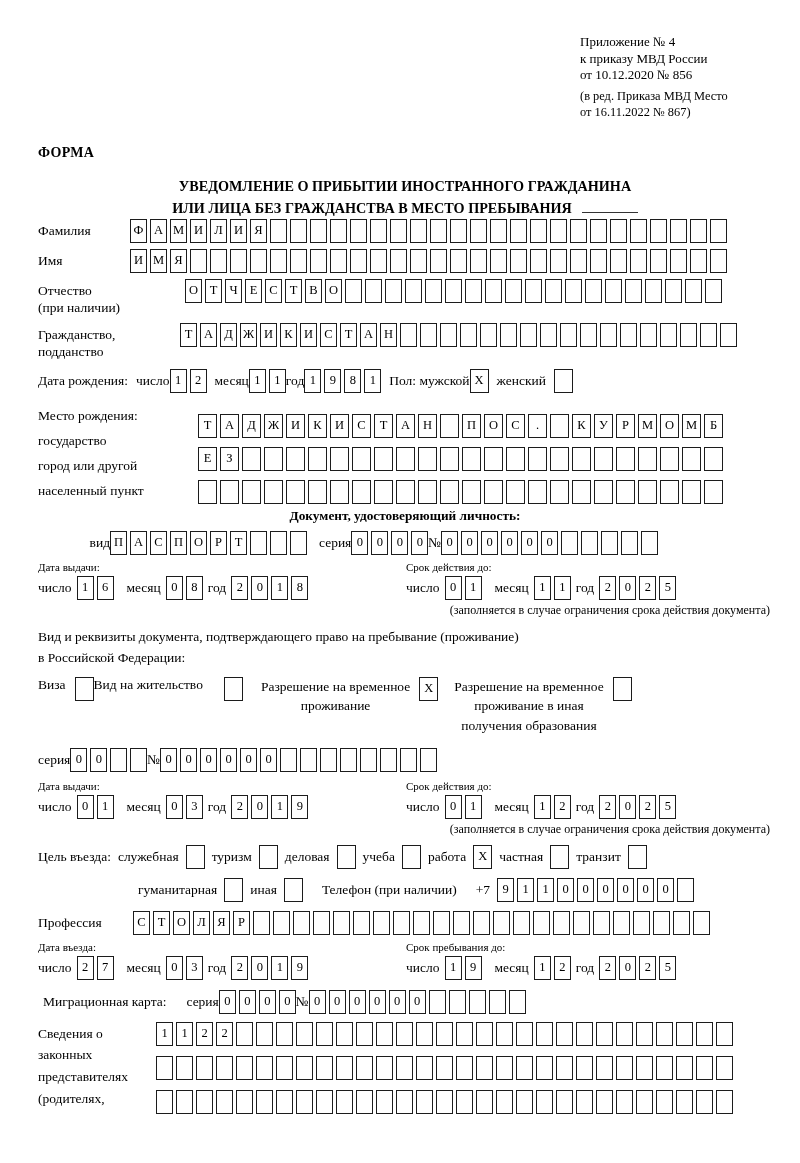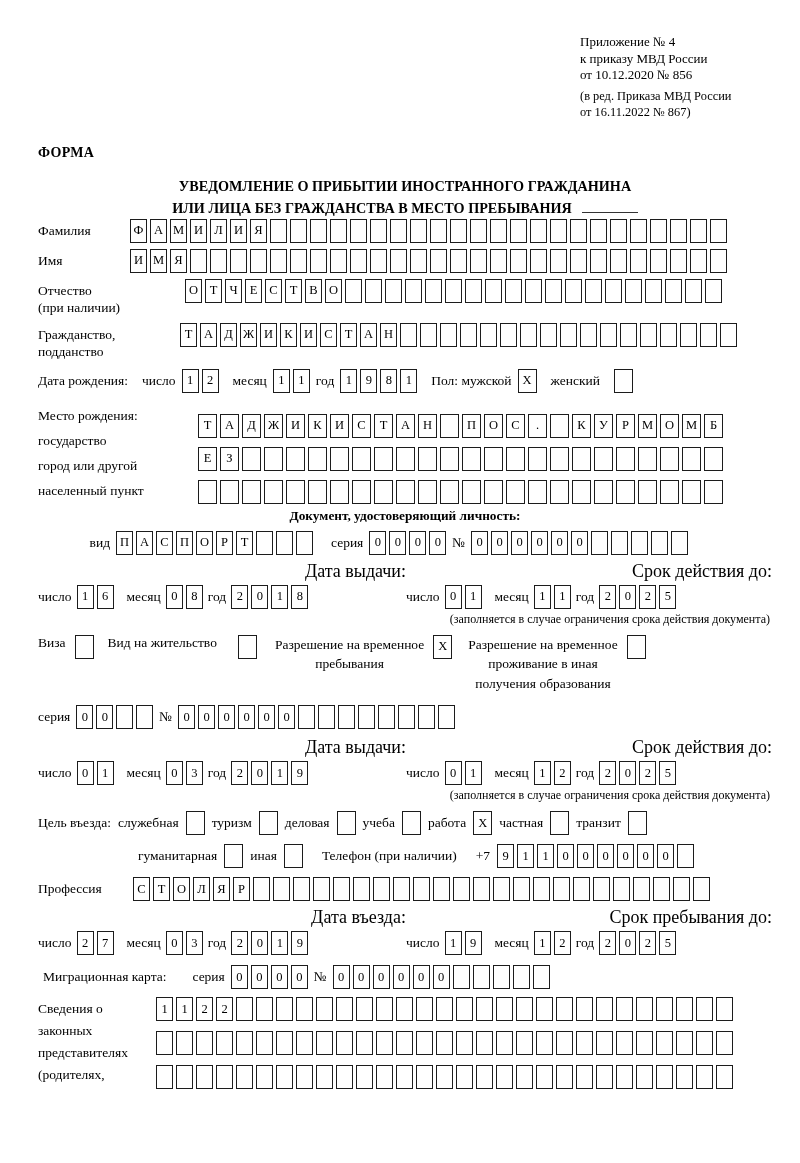--- a/index.html
+++ b/index.html
@@ -10,26 +10,26 @@
   .forma{text-align:left;font-weight:bold;font-size:14px;margin:24px 4px 0 0;letter-spacing:.3px;}
   .title{text-align:center;font-weight:bold;font-size:14.2px;line-height:1.55;margin-top:14px;}
   .blank-line{display:inline-block;width:56px;border-bottom:1.6px solid #333;height:.95em;margin-left:10px;}
   .sec-h{font-weight:bold;font-size:13.4px;margin:20px 0 14px 0;text-align:center;white-space:nowrap;}
   .row{display:flex;align-items:flex-start;margin-bottom:6px;}
   .lbl{font-size:13.5px;line-height:1.3;padding-top:3px;flex:none;}
   .cells{display:flex;gap:3px;flex:none;}
   .cell{width:15px;min-width:15px;height:22px;border:1.5px solid #1c1c1c;display:flex;align-items:center;justify-content:center;font-size:12.5px;background:#fff;}
   .cell.wide{width:17px;min-width:17px;}
   .w92{width:92px;} .w147{width:147px;} .w142{width:142px;} .w160{width:160px;} .w72{width:72px;} .w95{width:95px;}
-  .inline{display:flex;align-items:center;gap:6px;font-size:13.5px;flex-wrap:nowrap;}
+  .inline{display:flex;align-items:center;font-size:13.5px;flex-wrap:nowrap;}
   .gap12{margin-left:12px;} .gap20{margin-left:20px;} .gap8{margin-left:8px;}
   .dates{display:flex;margin:4px 0 2px;}
   .dcol-l{width:368px;flex:none;}
   .dcol-r{flex:1;}
-  .dhead{text-align:right;font-size:18px;margin-bottom:3px;}
+  .dhead{text-align:left;font-size:11px;margin-bottom:3px;}
   .dline{display:flex;align-items:center;gap:5px;font-size:13.5px;}
   .note{font-size:12px;text-align:right;margin:3px 2px 8px 0;}
   .para{font-size:13.5px;line-height:1.6;margin:2px 0 8px;}
   .permits{display:flex;align-items:flex-start;font-size:13.5px;margin:2px 0 12px;}
   .pitem{display:flex;align-items:flex-start;gap:9px;}
   .pcenter{text-align:center;line-height:1.45;}
   .purpose-row{display:flex;align-items:center;gap:7px;font-size:13.5px;margin-bottom:9px;flex-wrap:nowrap;}
   .reps{display:flex;align-items:flex-start;margin-top:2px;}
   .reps-lbls{width:118px;flex:none;font-size:13.5px;line-height:1.62;padding-top:1px;}
   .reps-rows .cells{margin-bottom:10px;}
@@ -38,21 +38,21 @@
 </head>
 <body>
 
 <div class="page">
 
   <div class="annex">
     <div>Приложение № 4</div>
     <div>к приказу МВД России</div>
     <div>от 10.12.2020 № 856</div>
     <div class="small">
-      <div>(в ред. Приказа МВД России</div>
+      <div>(в ред. Приказа МВД Место</div>
       <div>от 16.11.2022 № 867)</div>
     </div>
   </div>
 
   <div class="forma">ФОРМА</div>
 
   <div class="title">
     <div>УВЕДОМЛЕНИЕ О ПРИБЫТИИ ИНОСТРАННОГО ГРАЖДАНИНА</div>
     <div><span>ИЛИ ЛИЦА БЕЗ ГРАЖДАНСТВА В МЕСТО ПРЕБЫВАНИЯ</span><span class="blank-line"></span></div>
   </div>
@@ -401,38 +401,42 @@
             <span class="cell">2</span>
             <span class="cell">0</span>
             <span class="cell">2</span>
             <span class="cell">5</span>
           </span>
       </div>
     </div>
   </div>
   <div class="note">(заполняется в случае ограничения срока действия документа)</div>
 
+  <div class="para">
+    <div>Вид и реквизиты документа, подтверждающего право на пребывание (проживание)</div>
+    <div>в Российской Федерации:</div>
+  </div>
 
   <div class="permits">
     <span class="pitem">
       <span>Виза</span>
       <span class="cells">
           <span class="cell wide"></span>
         </span>
     </span>
-    <span class="pitem" style="margin-left:14px;">
+    <span class="pitem" style="">
       <span>Вид на жительство</span>
       <span class="cells" style="margin-left:12px;">
           <span class="cell wide"></span>
         </span>
     </span>
     <span class="pitem" style="margin-left:18px;">
       <span class="pcenter">
         <span>Разрешение на временное</span><br>
-        <span>пребывания</span>
+        <span>проживание</span>
       </span>
       <span class="cells">
           <span class="cell wide">X</span>
         </span>
     </span>
     <span class="pitem" style="margin-left:16px;">
       <span class="pcenter">
         <span>Разрешение на временное</span><br>
         <span>проживание в иная</span><br>
         <span>получения образования</span>

